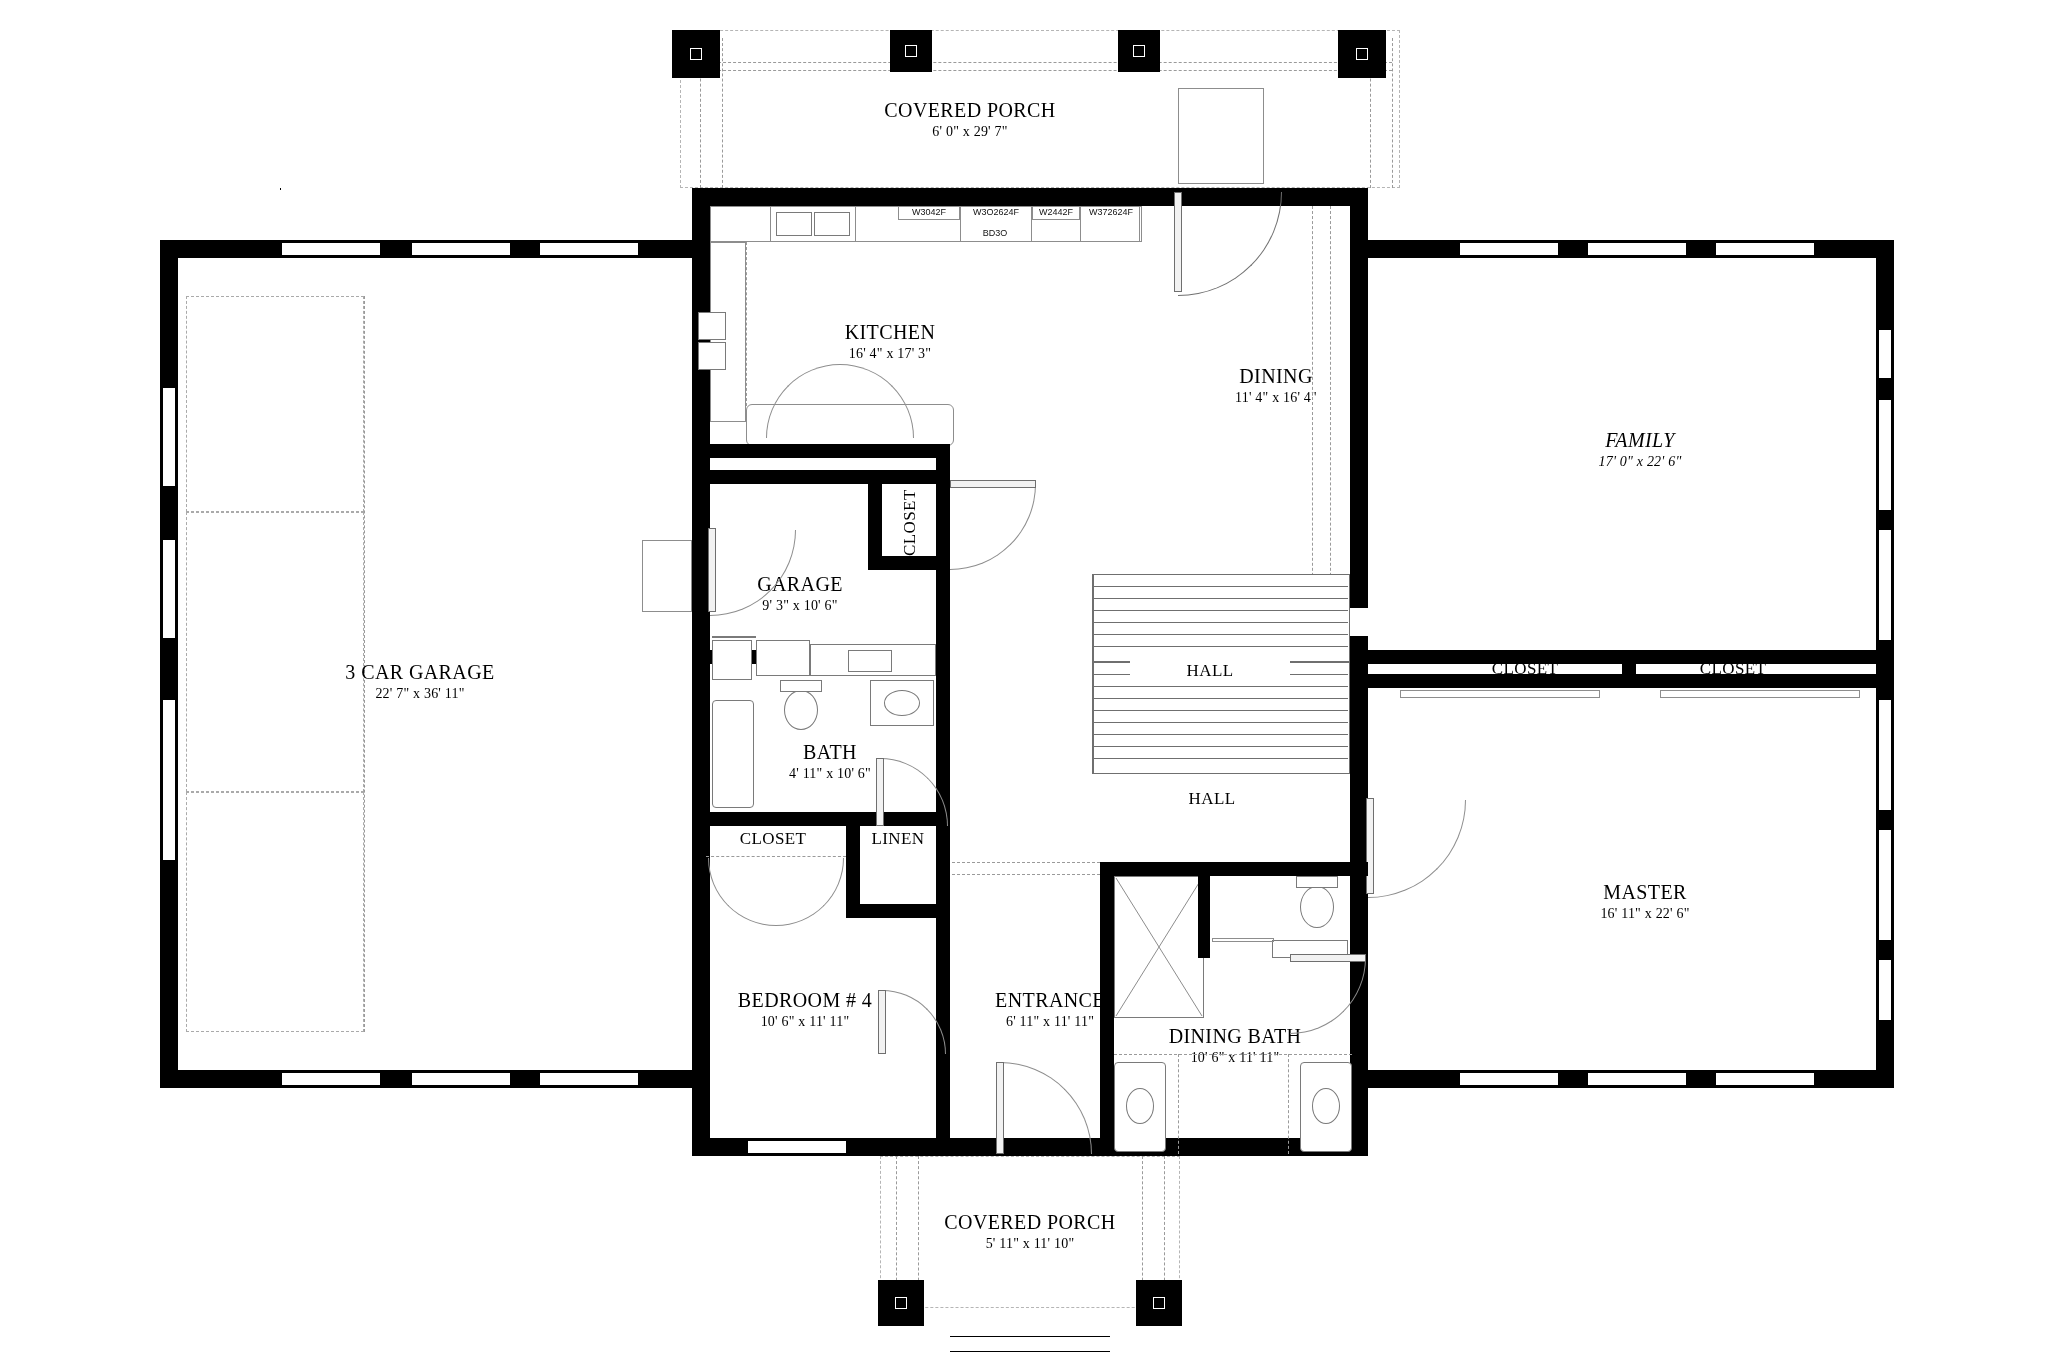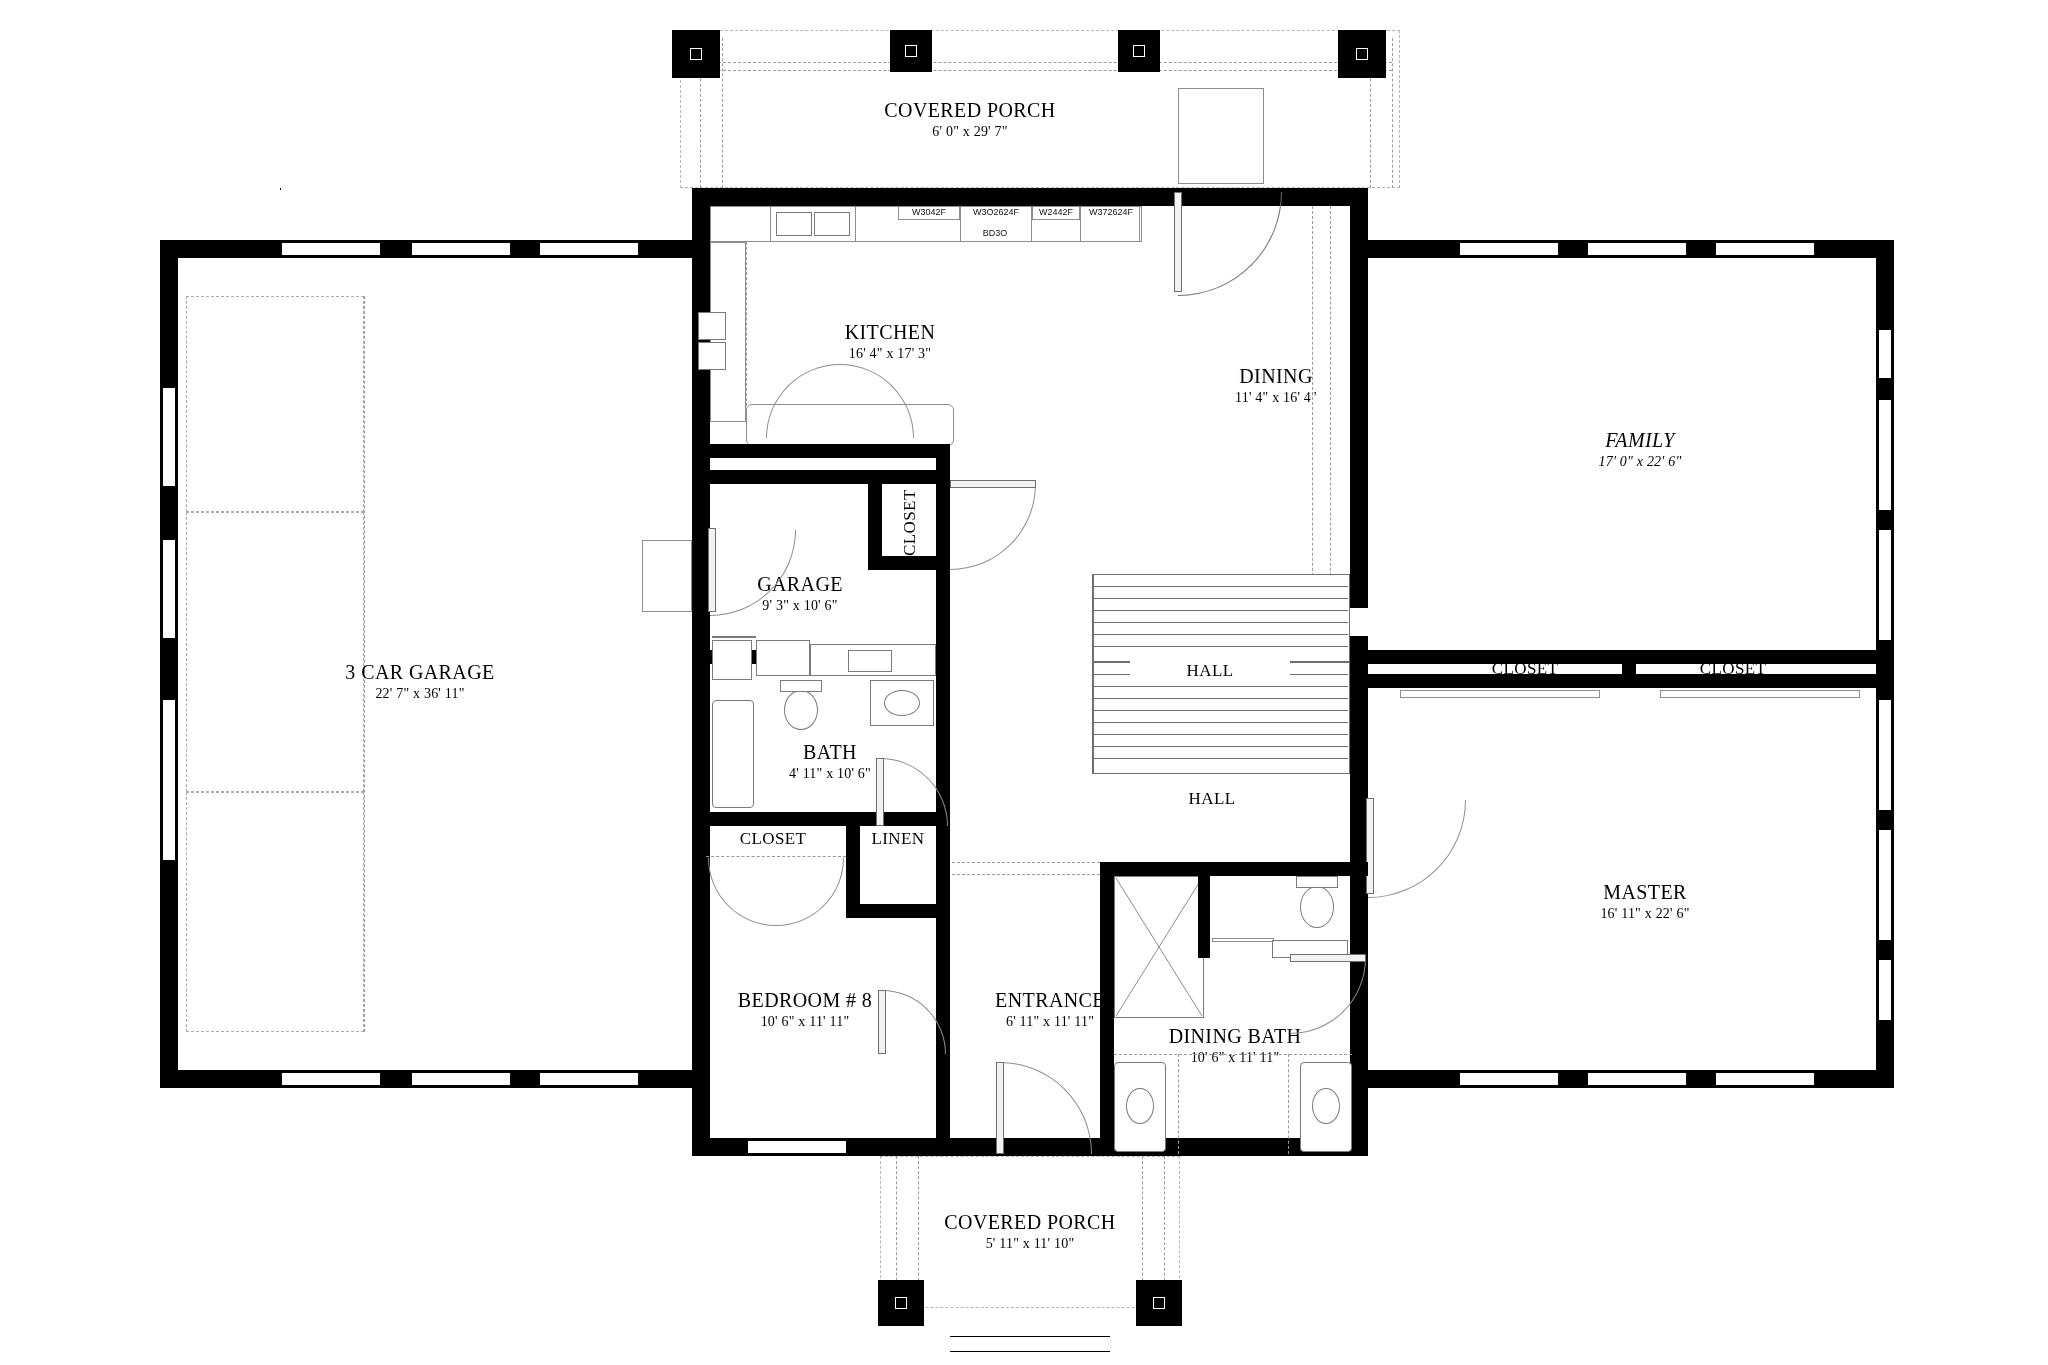--- a/index.html
+++ b/index.html
@@ -329,21 +329,21 @@
     <span class="nm">LINEN</span>
   </div>
 
   <div class="arc arc-bl" style="left:708px;top:858px;width:68px;height:68px;"></div>
   <div class="arc arc-br" style="left:776px;top:858px;width:68px;height:68px;"></div>
   <div class="dashline-h" style="left:706px;top:856px;width:140px;"></div>
 
   <div class="wall" style="left:936px;top:918px;width:14px;height:130px;"></div>
   <div class="wall" style="left:936px;top:1042px;width:14px;height:114px;"></div>
   <div class="label" style="left:660px;top:988px;width:290px;">
-    <span class="nm">BEDROOM # 8</span>
+    <span class="nm">BEDROOM # 4</span>
     <span class="dm">10' 6" x 11' 11"</span>
   </div>
   <div class="arc arc-tr" style="left:882px;top:990px;width:64px;height:64px;"></div>
   <div class="leaf" style="left:878px;top:990px;width:8px;height:64px;"></div>
 
   <div class="label" style="left:940px;top:988px;width:220px;">
     <span class="nm">ENTRANCE</span>
     <span class="dm">6' 11" x 11' 11"</span>
   </div>
 

